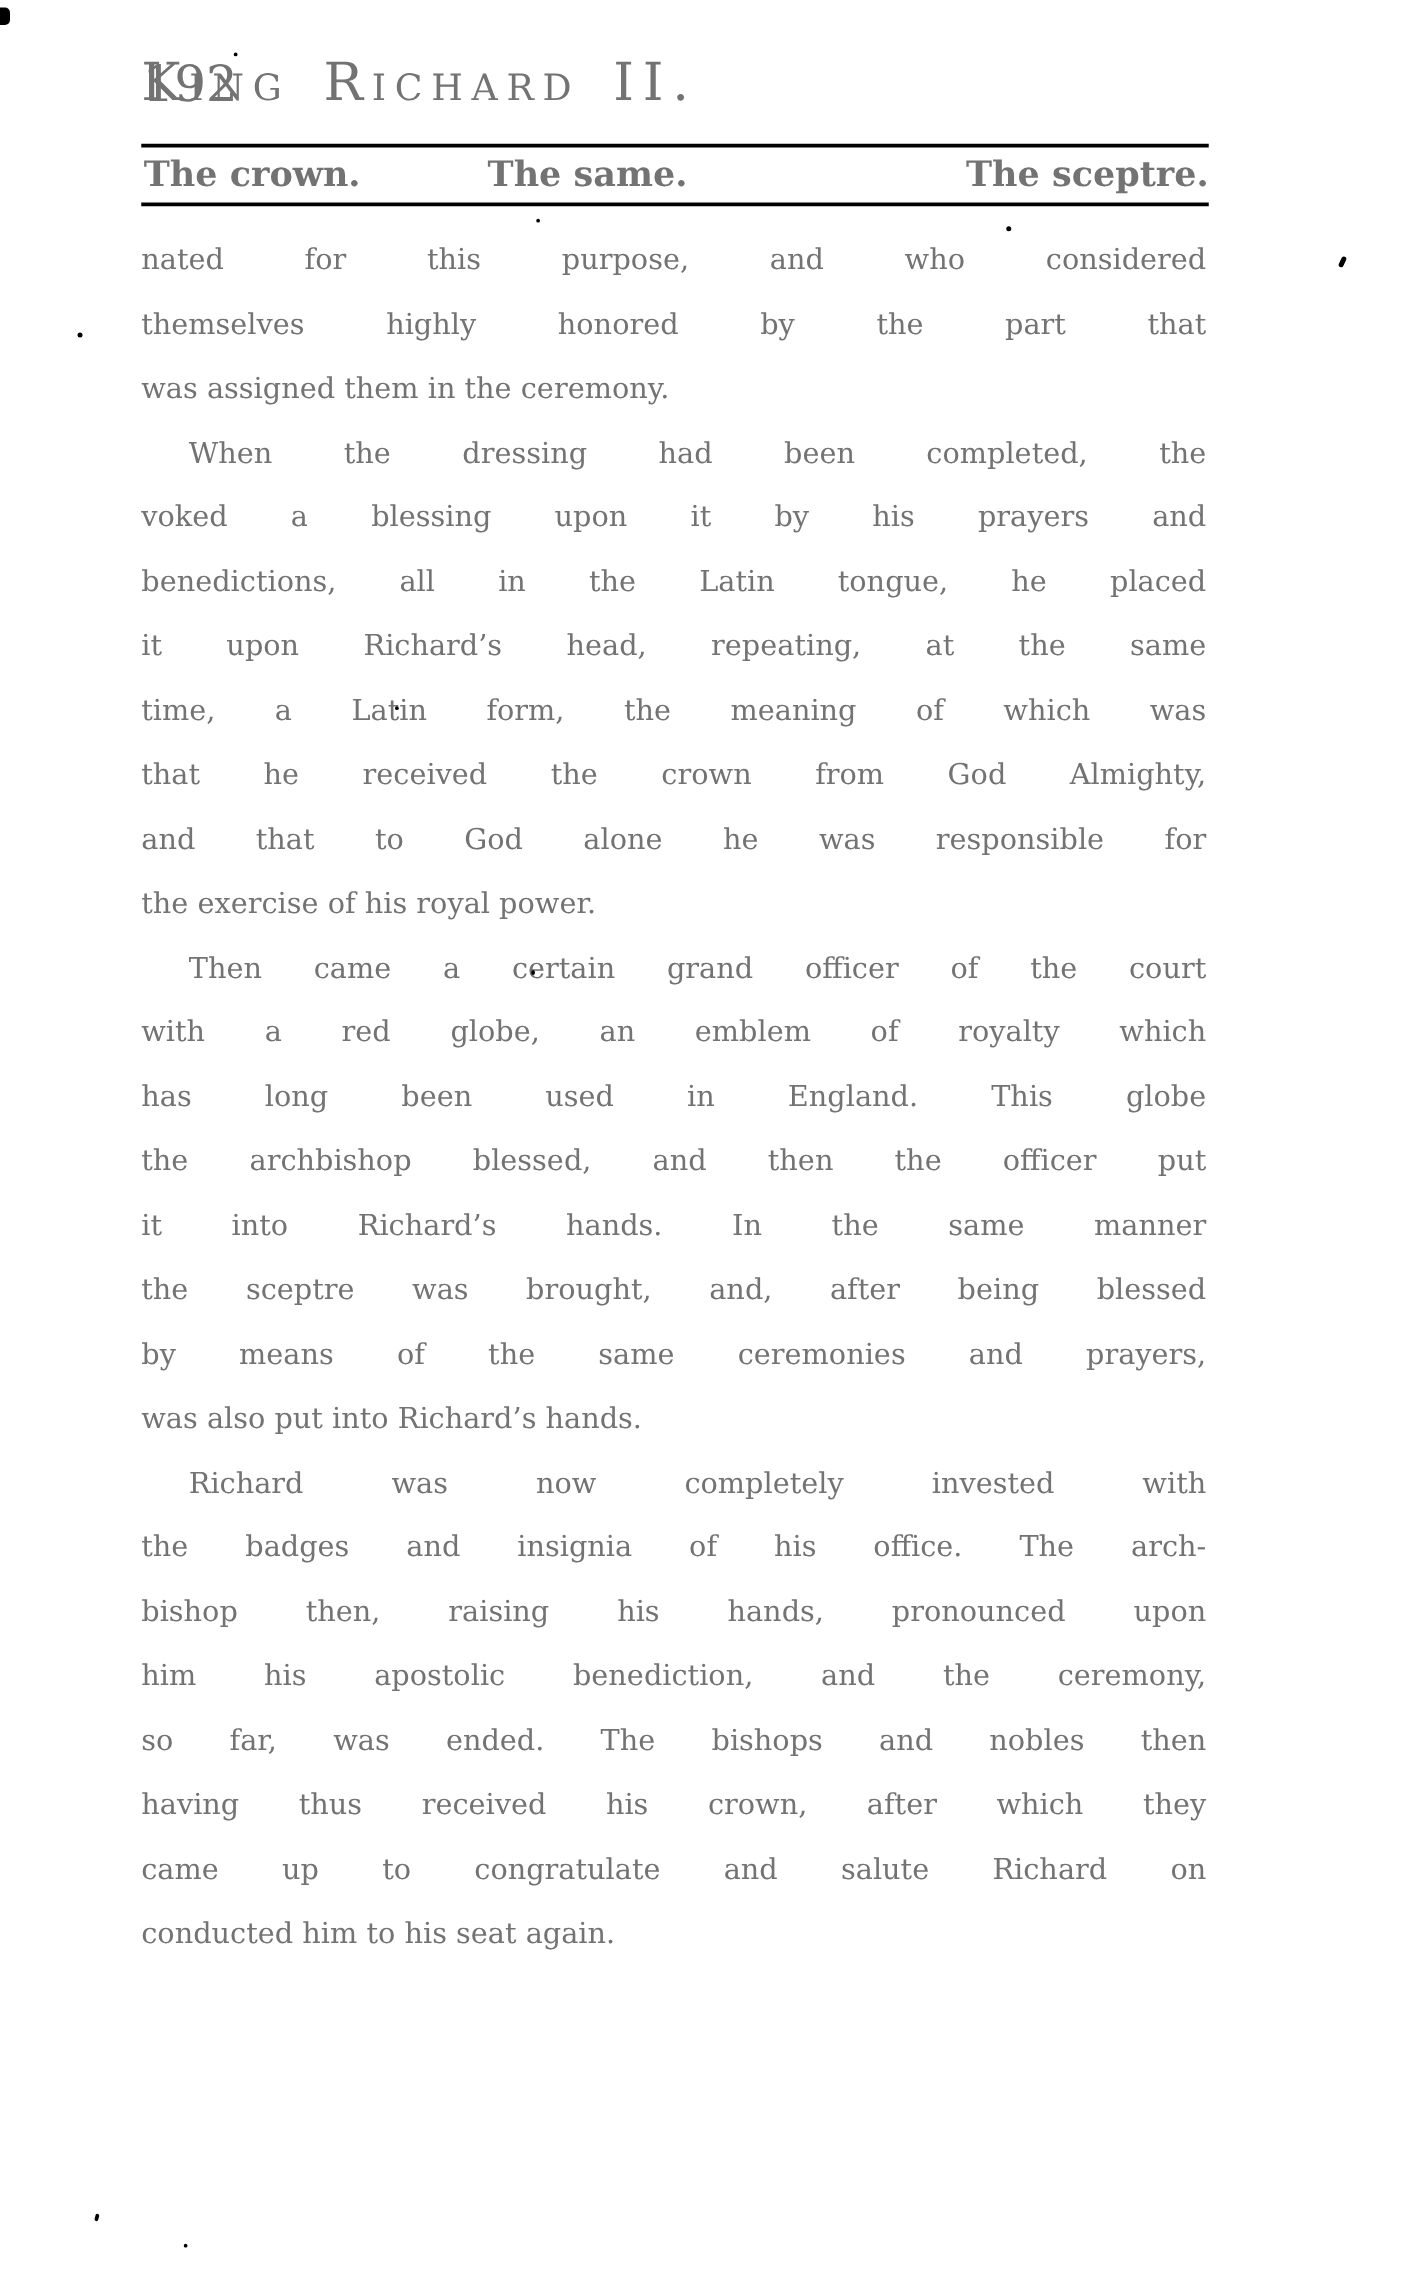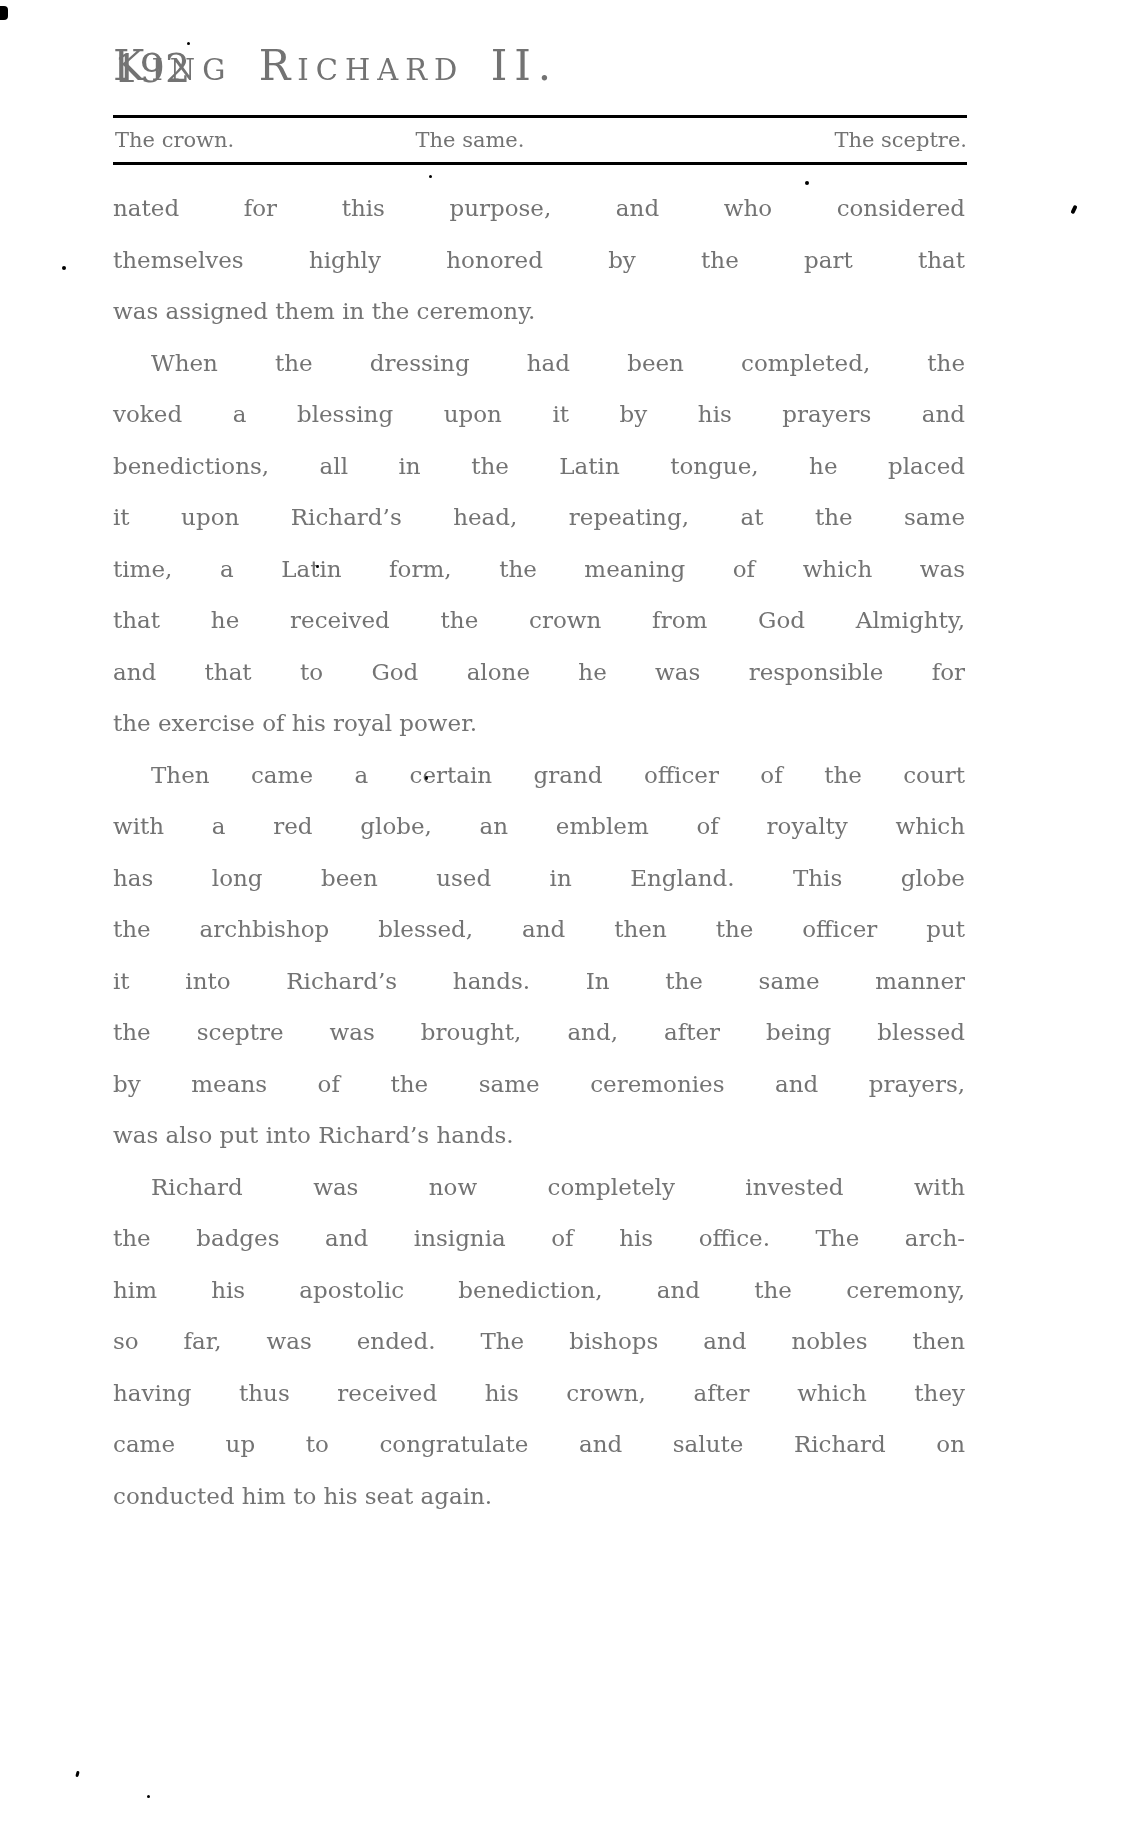--- a/index.html
+++ b/index.html
@@ -41,22 +41,22 @@
     background: #000000;
   }
   .rule-top { top: 115px; }
   .rule-bottom { top: 162px; }
   .sidenotes {
     position: absolute;
     left: 113px;
     top: 125px;
     width: 854px;
     height: 32px;
-    font-weight: normal;
-    font-size: 21px;
+    font-weight: bold;
+    font-size: 28px;
     line-height: 30px;
   }
   .sn { position: absolute; white-space: nowrap; }
   .sn-left { left: 2px; }
   .sn-center { left: 357px; transform: translateX(-50%); }
   .sn-right { right: 0px; }
   .body-text {
     position: absolute;
     left: 113px;
     top: 183px;
@@ -111,20 +111,21 @@
     <div class="ln ind">Then came a certain grand officer of the court</div>
     <div class="ln">with a red globe, an emblem of royalty which</div>
     <div class="ln">has long been used in England. This globe</div>
     <div class="ln">the archbishop blessed, and then the officer put</div>
     <div class="ln">it into Richard’s hands. In the same manner</div>
     <div class="ln">the sceptre was brought, and, after being blessed</div>
     <div class="ln">by means of the same ceremonies and prayers,</div>
     <div class="ln end">was also put into Richard’s hands.</div>
     <div class="ln ind">Richard was now completely invested with</div>
     <div class="ln">the badges and insignia of his office. The arch-</div>
+    <div class="ln">bishop then, raising his hands, pronounced upon</div>
     <div class="ln">him his apostolic benediction, and the ceremony,</div>
     <div class="ln">so far, was ended. The bishops and nobles then</div>
     <div class="ln">having thus received his crown, after which they</div>
     <div class="ln">came up to congratulate and salute Richard on</div>
     <div class="ln end">conducted him to his seat again.</div>
   </div>
 
   <div class="speck" style="left:0; top:6px; width:8px; height:14px; border-radius:0 4px 4px 0;"></div>
   <div class="speck" style="left:187px; top:42px; width:3px; height:3px;"></div>
   <div class="speck" style="left:805px; top:181px; width:4px; height:4px;"></div>

